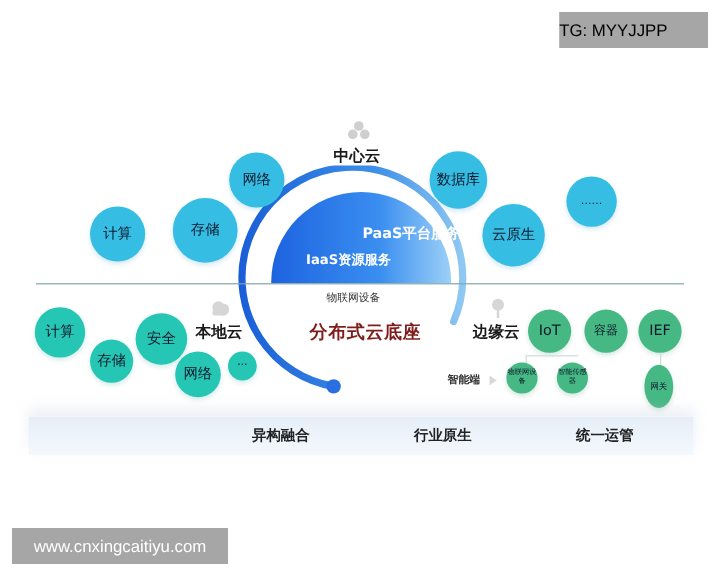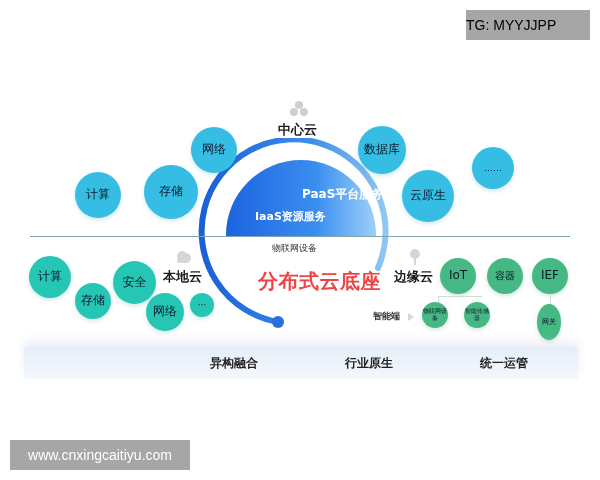--- a/index.html
+++ b/index.html
@@ -15,21 +15,21 @@
   .c-blue { background:#36bde3; box-shadow:0 2px 4px rgba(0,120,180,0.18); }
   .c-teal { background:#26c6b5; box-shadow:0 2px 4px rgba(0,140,120,0.18); }
   .c-green { background:#45b883; box-shadow:0 2px 4px rgba(0,120,80,0.18); }
   .label-bold { font-weight:bold; color:#1a1a1a; font-size:13px; }
   .horizon { left:30px; top:236px; width:540px; height:1px; background:#7fa6a8; }
   .core { left:226px; top:160px; width:150px; height:76px; border-radius:75px 75px 0 0;
           background:linear-gradient(90deg,#1d63e0 0%,#3a8ef0 60%,#9cd0f7 100%); overflow:hidden; }
   .core-paas { left:268px; top:186px; color:#fff; font-weight:bold; font-size:12px;margin-left:34px; }
   .core-iaas { left:255px; top:209px; color:#fff; font-weight:bold; font-size:11px; }
   .fullstack { left:272px; top:242px; color:#333; font-size:9px; }
-  .foundation { left:258px; top:268px; color:#ef4444; font-weight:bold; font-size:20px; letter-spacing:0.5px; }
+  .foundation { left:258px; top:268px; color:#7f1d1d; font-weight:bold; font-size:15px; letter-spacing:0.5px; }
   .bottom-band { left:24px; top:347px; width:554px; height:32px;
                  background:linear-gradient(180deg,#e5eef8 0%,#f4f8fc 100%);
                  box-shadow:0 -6px 10px rgba(200,210,225,0.35); }
   .band-item { position:absolute; top:0; height:32px; line-height:32px; font-size:12px; font-weight:bold; color:#222; }
   .cloud { position:absolute; }
   .connector { position:absolute; background:#cfdcd6; }
 </style>
 </head>
 <body>
 

